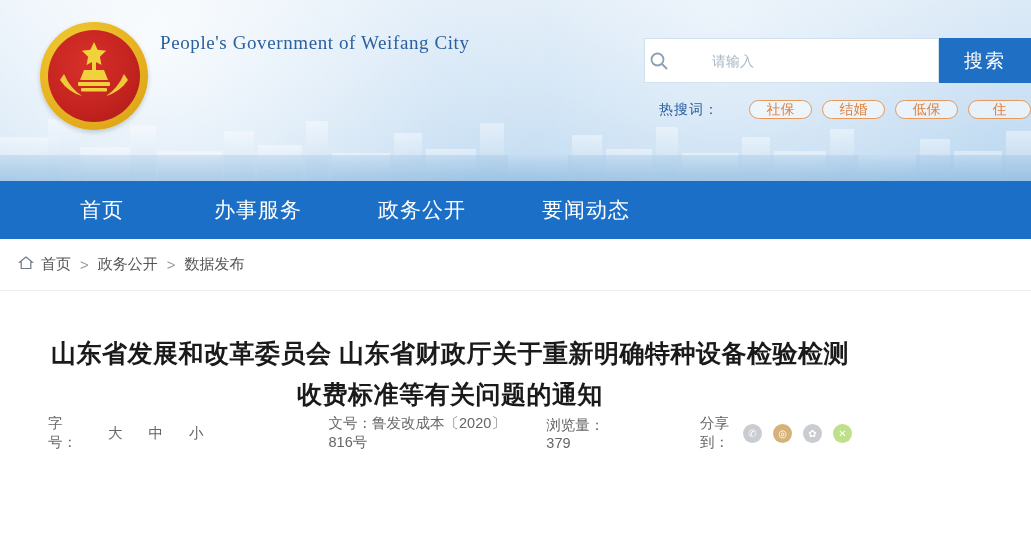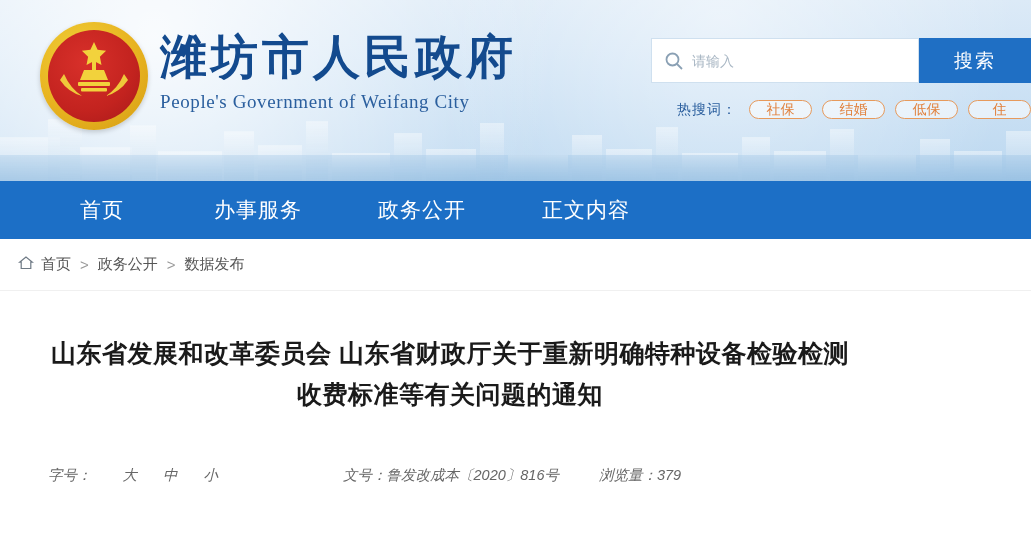--- a/index.html
+++ b/index.html
@@ -68,45 +68,45 @@
     font-family: "Liberation Serif", serif;
     margin-top: 4px;
   }
 
   
   .search-wrap {
     position: absolute; right: 0px; top: 38px;
     display: flex; align-items: center;
   }
   .search-box {
-    width: 268px; height: 45px;
+    width: 295px; height: 45px;
     background: #fff; border: 1px solid #cfe0ef;
-    display: flex; align-items: center; padding: 0 12px;
+    display: flex; align-items: center; padding: 0 4px; gap: 35px;
   }
   .search-icon { width: 20px; height: 20px; flex: 0 0 20px; }
   .search-input {
     border: none; outline: none; flex: 1;
     font-size: 14px; color: #333; margin-left: 8px;
     font-family: "Liberation Sans", sans-serif;
     background: transparent;
   }
   .search-input::placeholder { color: #a9b7c4; }
   .search-btn {
-    width: 112px; height: 45px;
+    width: 92px; height: 45px;
     background: #1f6fc4; color: #fff;
     font-size: 19px; border: none; cursor: pointer;
     letter-spacing: 2px;
     font-family: "Liberation Sans", sans-serif;
   }
 
   .hot-row {
     position: absolute; right: 0px; top: 100px;
     display: flex; align-items: center; gap: 10px;
   }
-  .hot-label { font-size: 14px; color: #2b5f9e; letter-spacing: 1px; margin-right: 2px; }
+  .hot-label { font-size: 14px; color: #2b5f9e; letter-spacing: 1px; margin-right: 20px; }
   .hot-tag {
     min-width: 63px; height: 19px; padding: 0 14px;
     border: 1px solid #e79a5c; border-radius: 14px;
     color: #e1803c; font-size: 14px;
     display: flex; align-items: center; justify-content: center;
     background: rgba(255,255,255,0.55);
     cursor: pointer; white-space: nowrap;
   }
 
   
@@ -141,23 +141,22 @@
   }
   .article {
     width: 900px; flex: 0 0 900px;
     padding: 0 48px;
   }
   .article-title {
     font-size: 25px; font-weight: bold; color: #1a1a1a;
     line-height: 1.62; text-align: center; letter-spacing: 0.5px;
   }
   .meta-row {
-    margin-top: 52px;
     display: flex; align-items: center;
-    font-size: 14.5px; color: #666; font-style: italic;
+    font-size: 14.5px; color: #666;
   }
   .fontsize-group { display: flex; align-items: center; gap: 0; }
   .fontsize-label { margin-right: 18px; color: #666; }
   .fs-opt { padding: 0 13px; cursor: pointer; color: #666; }
   .meta-item { margin-left: 40px; color: #666; }
   .meta-item.doc { margin-left: 112px; }
   .share { margin-left: 86px; display: flex; align-items: center; }
   .share-label { margin-right: 14px; }
   .share-dots { display: flex; gap: 11px; }
   .sdot {
@@ -220,21 +219,20 @@
         <rect x="52" y="38" width="4" height="12"></rect>
       </g>
       <g fill="#f2d23c" opacity="0.95">
         <path d="M24 52 q6 14 18 22 q-14-4-22-16z"></path>
         <path d="M84 52 q-6 14 -18 22 q14-4 22-16z"></path>
       </g>
     </svg>
   </div>
 
   <div class="site-title">
-    <div class="site-title-cn">潍坊市人民政府</div>
     <div class="site-title-en">People's Government of Weifang City</div>
   </div>
 
   <div class="search-wrap">
     <div class="search-box">
       <span class="search-icon">
         <svg width="20" height="20" viewBox="0 0 20 20">
           <circle cx="8.5" cy="8.5" r="6" fill="none" stroke="#8aa0b4" stroke-width="1.8"></circle>
           <line x1="13" y1="13" x2="18" y2="18" stroke="#8aa0b4" stroke-width="1.8"></line>
         </svg>
@@ -250,21 +248,21 @@
     <span class="hot-tag">结婚</span>
     <span class="hot-tag">低保</span>
     <span class="hot-tag">住</span>
   </div>
 </div>
 
 <div class="nav">
   <div class="nav-item">首页</div>
   <div class="nav-item">办事服务</div>
   <div class="nav-item">政务公开</div>
-  <div class="nav-item">正文内容</div>
+  <div class="nav-item">要闻动态</div>
 </div>
 
 <div class="crumb">
   <span>
     <svg width="16" height="16" viewBox="0 0 16 16">
       <path d="M8 2 L1.5 7.2 H3.2 V13.5 H12.8 V7.2 H14.5 Z" fill="none" stroke="#6f7a85" stroke-width="1.2"></path>
     </svg>
   </span>
   <a>首页</a>
   <span class="sep">&gt;</span>
@@ -286,19 +284,28 @@
       </div>
 
       <div class="meta-item doc">
         <span>文号：</span><span>鲁发改成本〔2020〕816号</span>
       </div>
 
       <div class="meta-item">
         <span>浏览量：</span><span>379</span>
       </div>
 
+      <div class="share">
+        <span class="share-label">分享到：</span>
+        <span class="share-dots">
+          <span class="sdot" style="background:#c9cdd2">✆</span>
+          <span class="sdot" style="background:#d6b27a">◎</span>
+          <span class="sdot" style="background:#c9cdd2">✿</span>
+          <span class="sdot" style="background:#bfe08a">✕</span>
+        </span>
+      </div>
     </div>
   </div>
 
   <div class="aside">
     
   </div>
 </div>
 
 </body></html>

